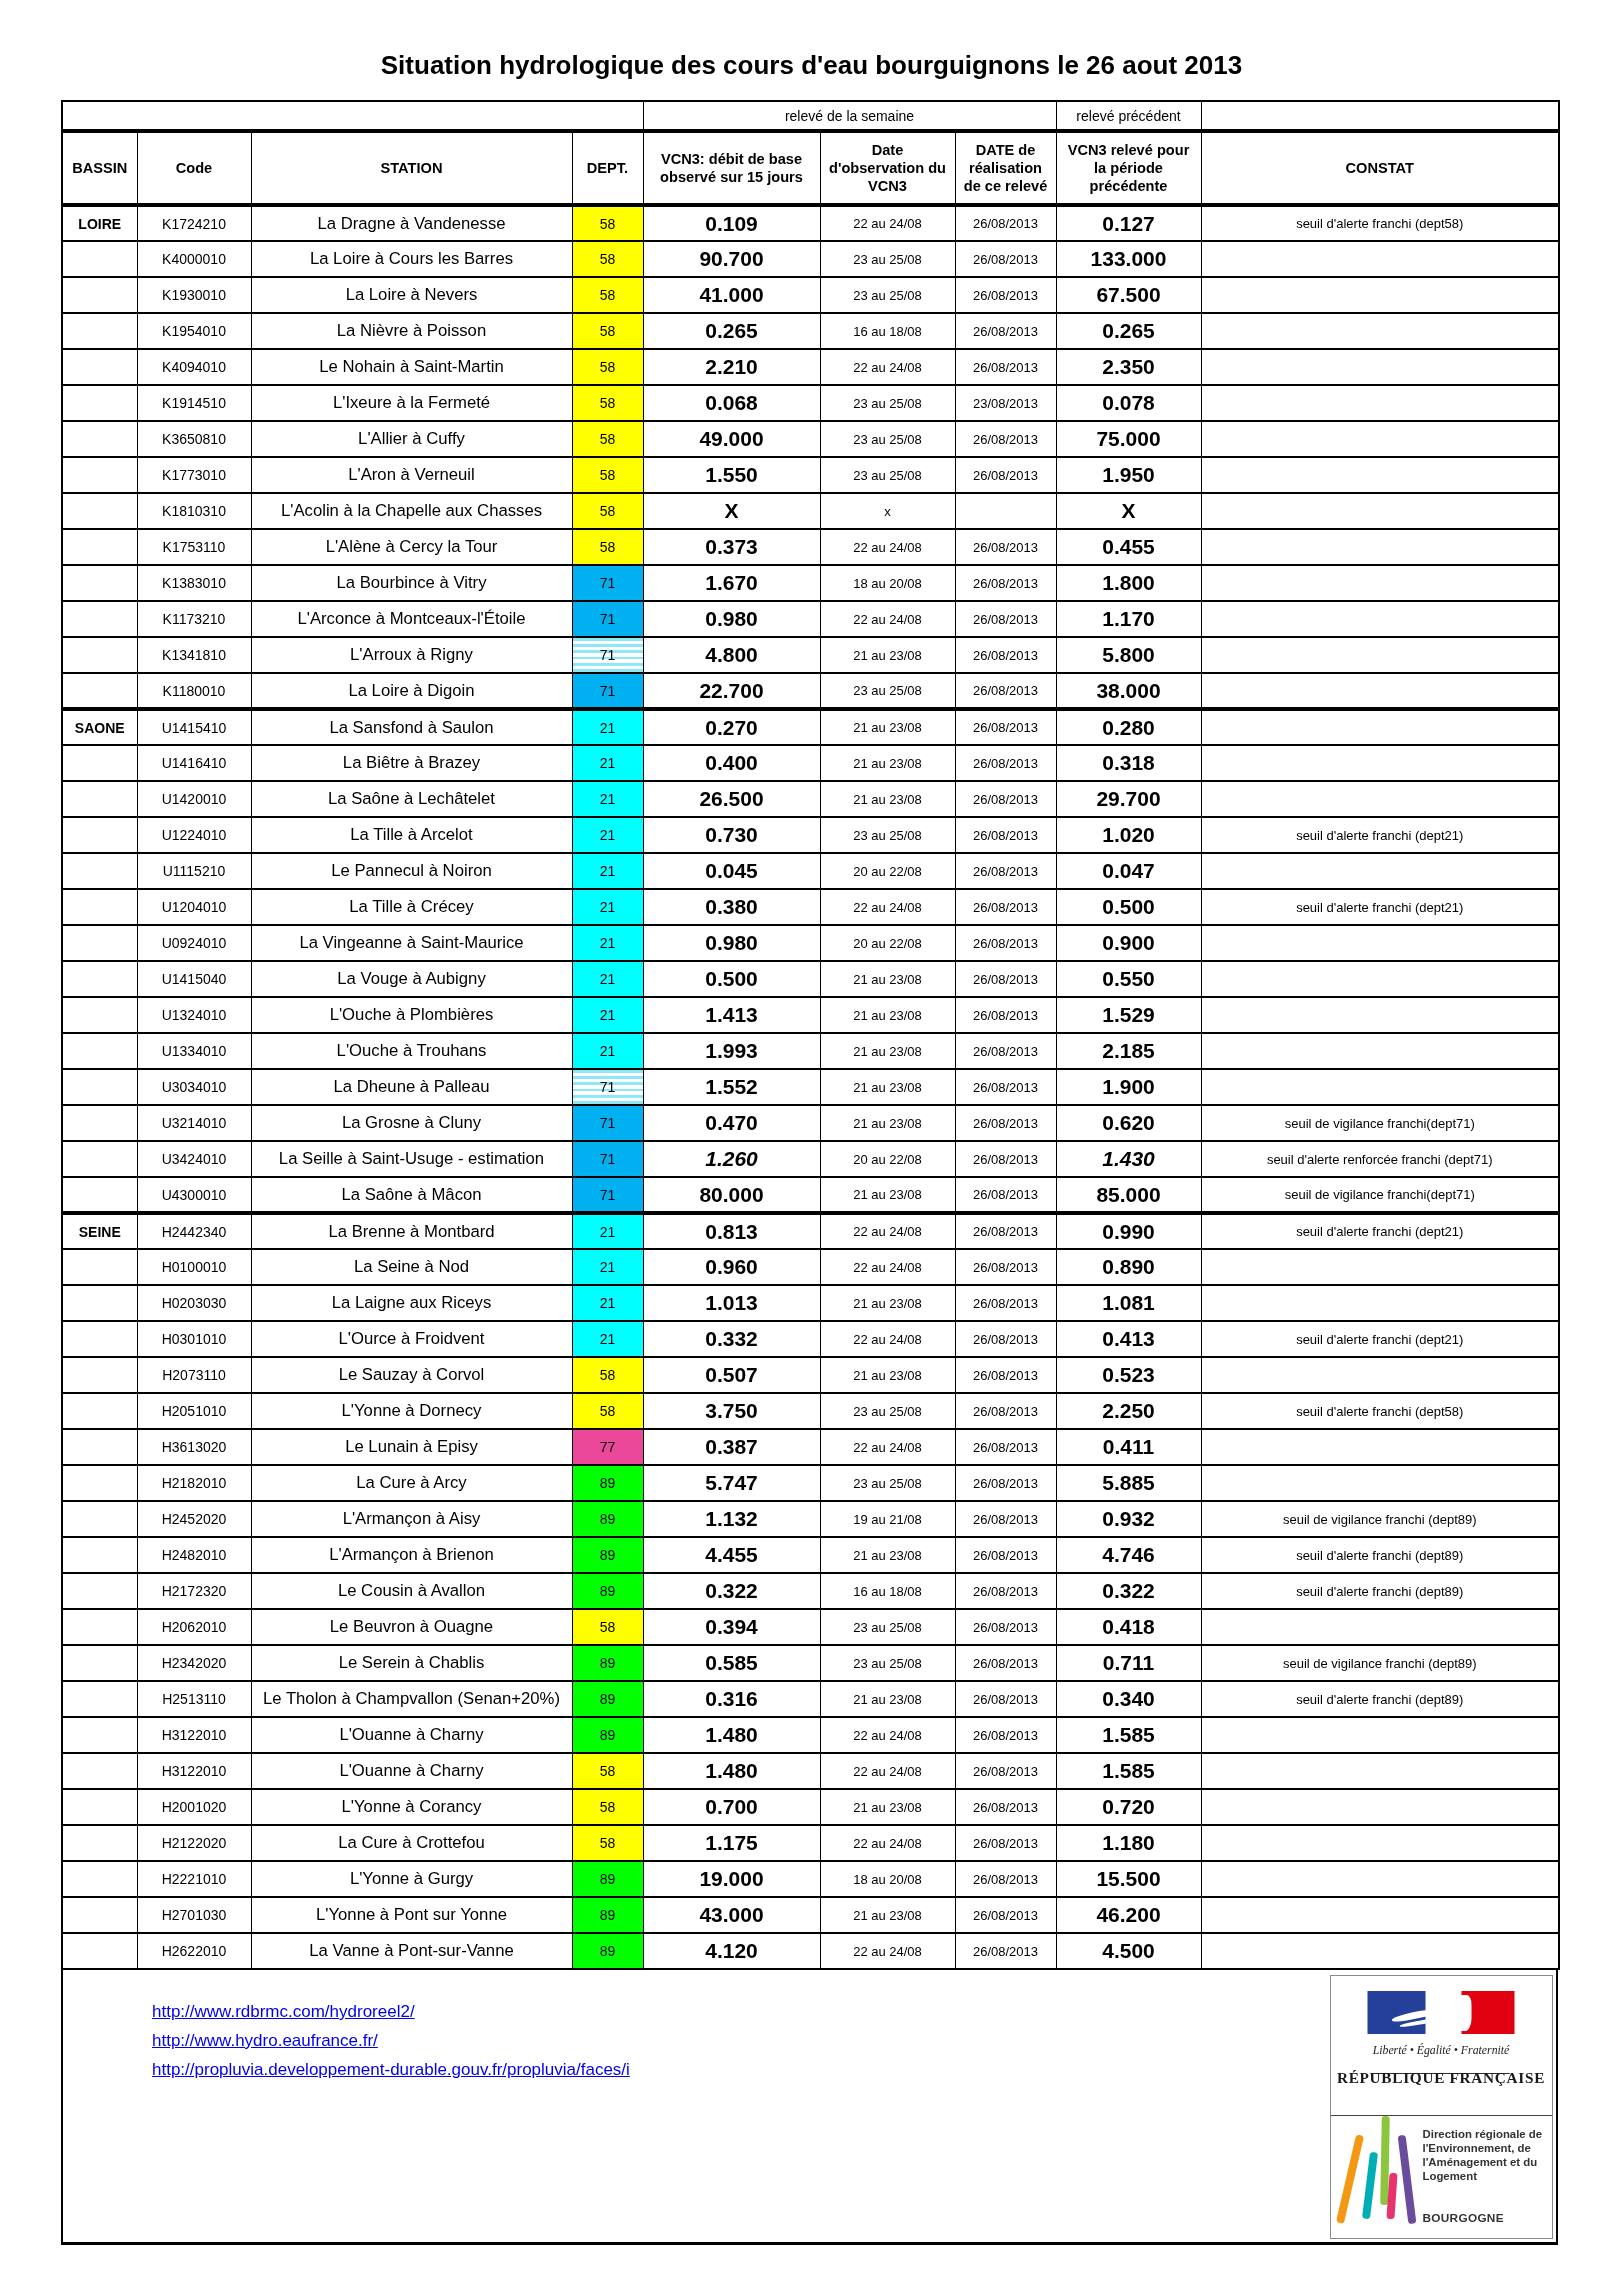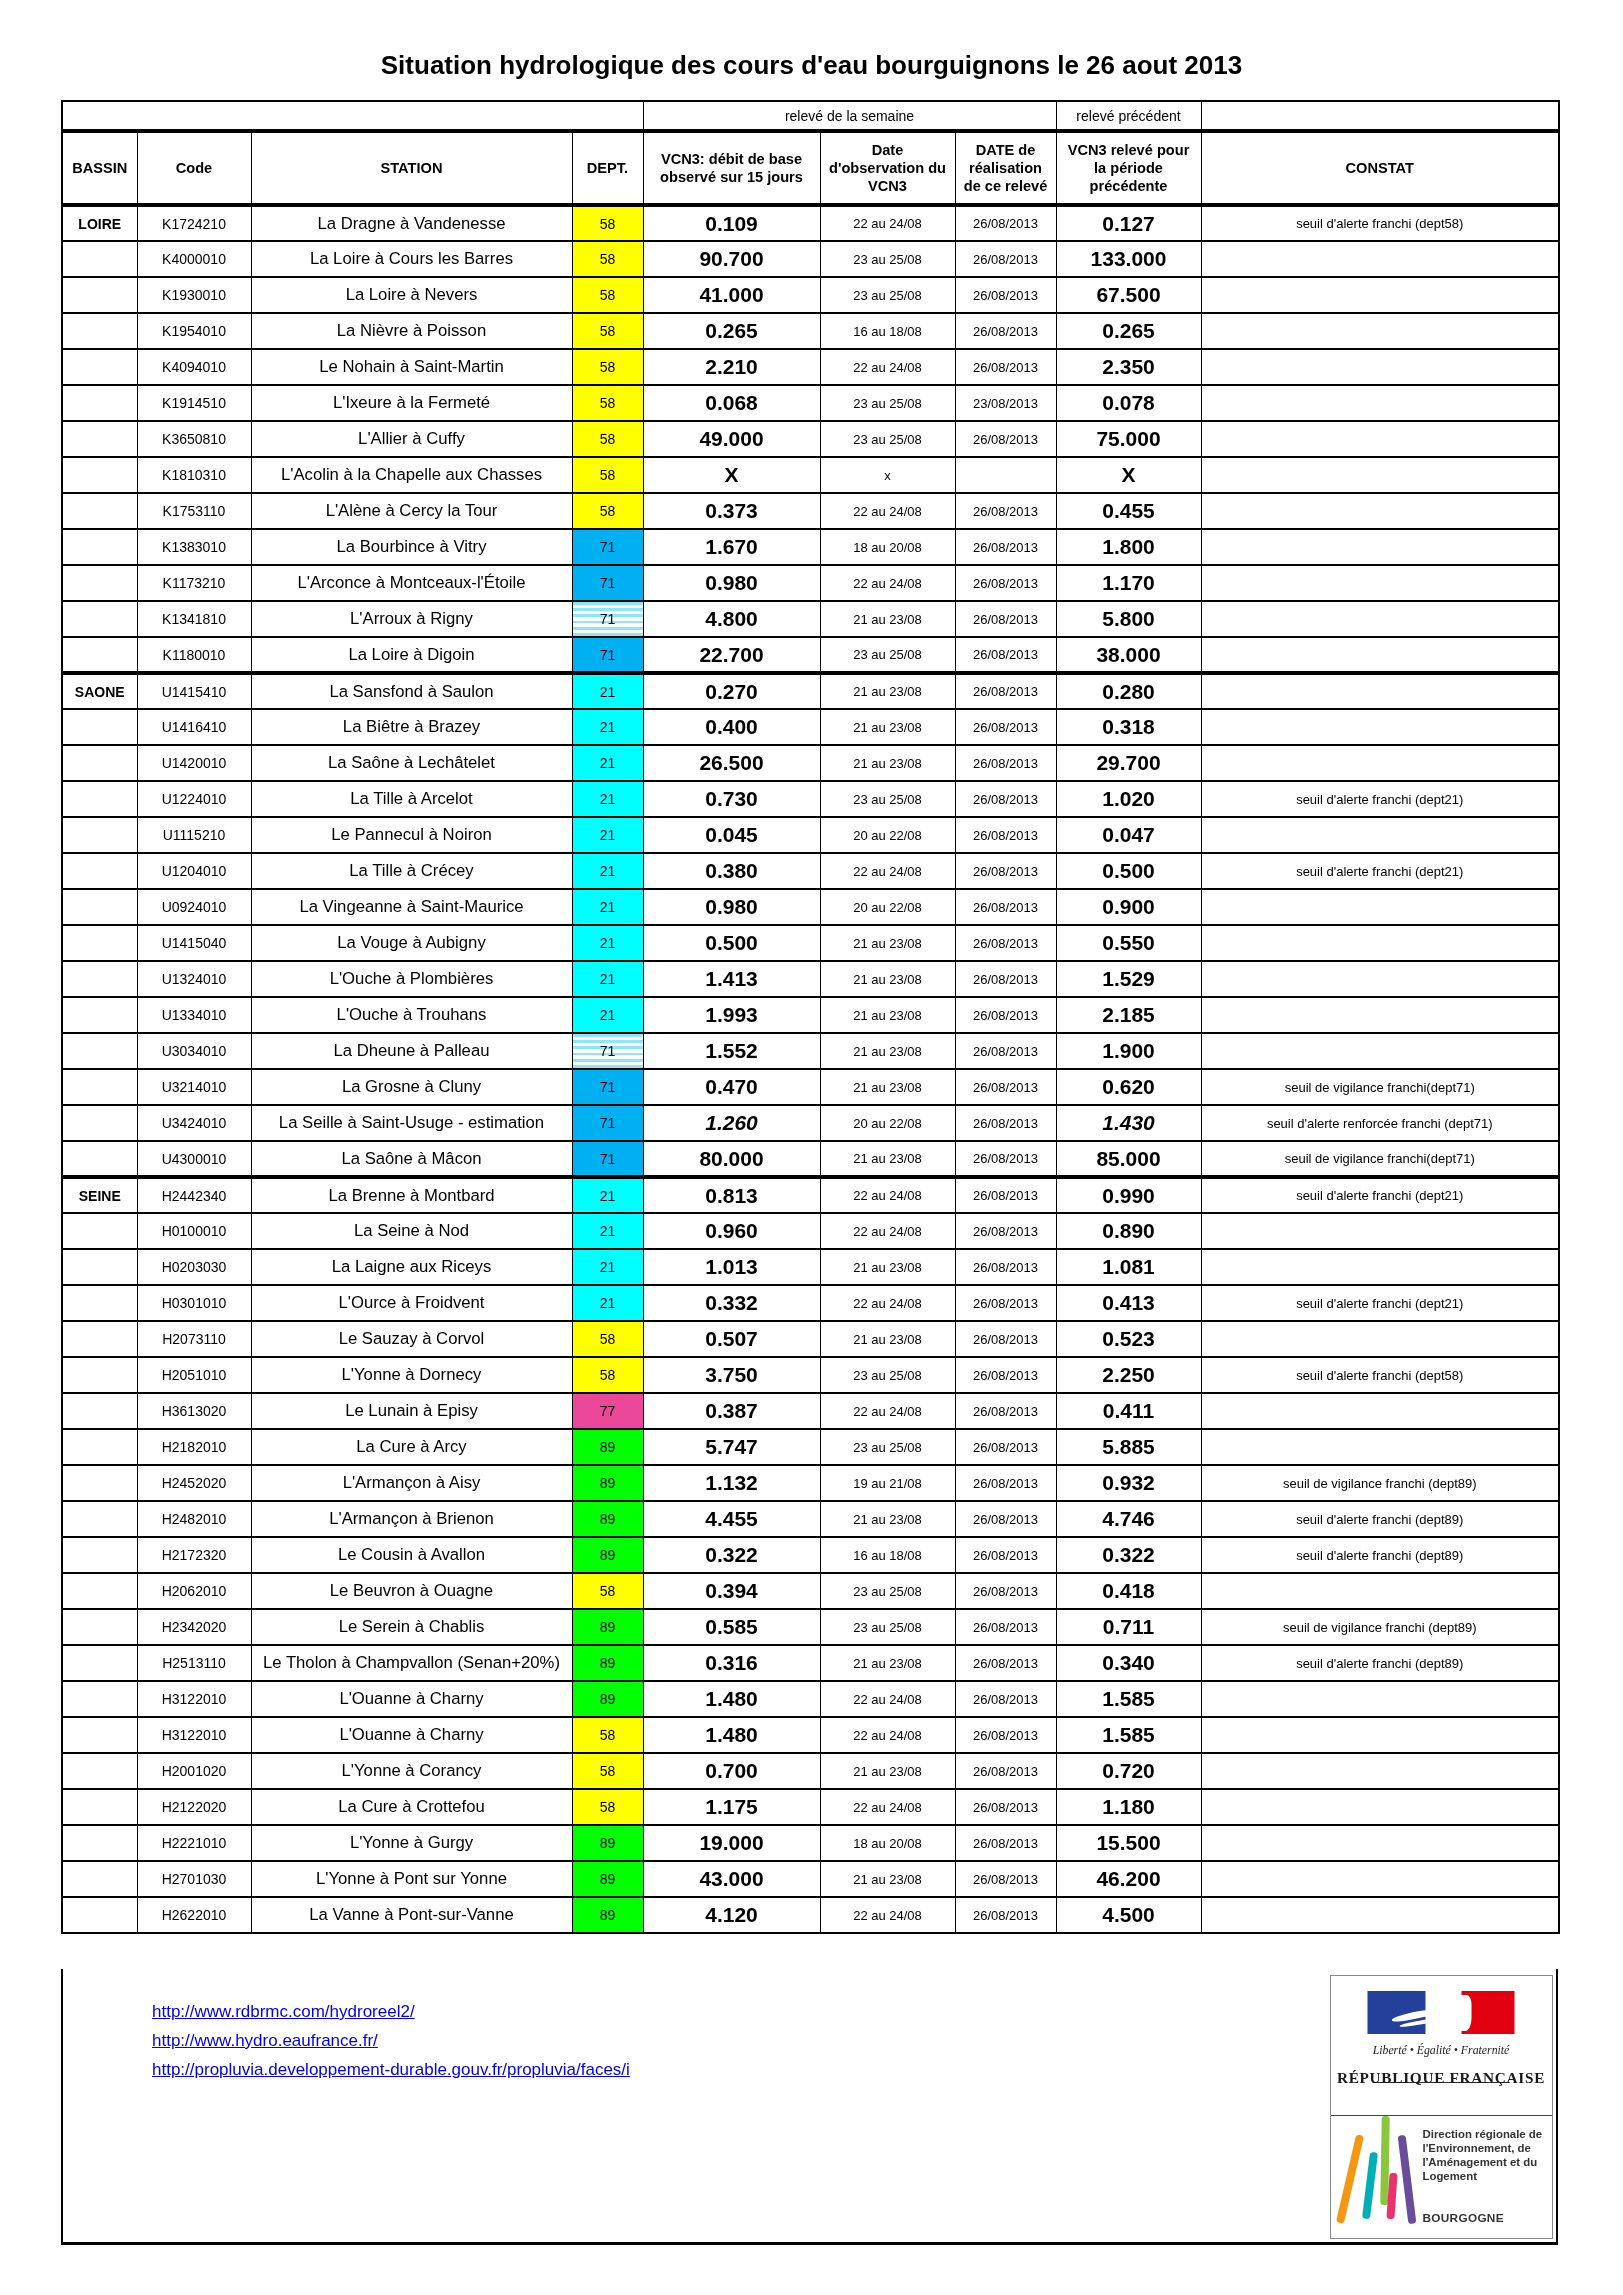--- a/index.html
+++ b/index.html
@@ -67,21 +67,21 @@
   .rf-block { height:140px; border-bottom:1.4px solid #444; position:relative; }
   .rf-flag { position:absolute; left:50%; transform:translateX(-50%); top:15.3px; width:147px; height:43px; }
   .rf-flag .blue { position:absolute; left:0; top:0; width:58px; height:43px; background:#24409a; }
   .rf-flag .red  { position:absolute; right:0; top:0; width:53px; height:43px; background:#e1000f; }
   .rf-flag .swoosh1 { position:absolute; left:23.6px; top:21px; width:46px; height:7px; background:#fff; border-radius:50% 60% 40% 50%; transform:rotate(-12deg); }
   .rf-flag .swoosh2 { position:absolute; left:32px; top:30.5px; width:36px; height:4.2px; background:#fff; border-radius:50%; transform:rotate(-10deg); }
   .rf-flag .profile { position:absolute; right:43px; top:4.2px; width:18px; height:36px; background:#fff; border-radius:60% 30% 40% 55%; }
   .rf-motto {
     position:absolute; top:67px; left:50%; transform:translateX(-50%);
     font-family:"Liberation Serif", serif; font-style:italic; font-size:11.8px; color:#222;
-    white-space:nowrap; border-bottom:1.4px solid #333; padding-bottom:24px;
+    white-space:nowrap; border-bottom:1.4px solid #333; padding-bottom:15px;
   }
   .rf-name {
     position:absolute; top:93px; left:50%; transform:translateX(-50%);
     font-family:"Liberation Serif", serif; font-weight:bold; font-size:15.3px;
     letter-spacing:0.7px; color:#1a1a1a; white-space:nowrap;
   }
   .dreal-block { position:relative; height:119px; }
   .stick { position:absolute; width:7.6px; border-radius:3.5px; }
   .stick-orange { background:#f49712; height:90px; left:15.3px; top:18px; transform:rotate(13deg); }
   .stick-teal   { background:#00aeb5; height:67px;  left:35px; top:36px; transform:rotate(7deg); }
@@ -208,20 +208,31 @@
           <td class="col-station">L'Allier à Cuffy</td>
           <td class="col-dept" style="background: rgb(255, 255, 0);">58</td>
           <td class="col-vcn3">49.000</td>
           <td class="col-dateobs">23 au 25/08</td>
           <td class="col-datereal">26/08/2013</td>
           <td class="col-vcn3prev">75.000</td>
           <td class="col-constat"></td>
         </tr>
         <tr>
           <td class="col-bassin"></td>
+          <td class="col-code">K1773010</td>
+          <td class="col-station">L'Aron à Verneuil</td>
+          <td class="col-dept" style="background: rgb(255, 255, 0);">58</td>
+          <td class="col-vcn3">1.550</td>
+          <td class="col-dateobs">23 au 25/08</td>
+          <td class="col-datereal">26/08/2013</td>
+          <td class="col-vcn3prev">1.950</td>
+          <td class="col-constat"></td>
+        </tr>
+        <tr>
+          <td class="col-bassin"></td>
           <td class="col-code">K1810310</td>
           <td class="col-station">L'Acolin à la Chapelle aux Chasses</td>
           <td class="col-dept" style="background: rgb(255, 255, 0);">58</td>
           <td class="col-vcn3">X</td>
           <td class="col-dateobs">x</td>
           <td class="col-datereal"></td>
           <td class="col-vcn3prev">X</td>
           <td class="col-constat"></td>
         </tr>
         <tr>

